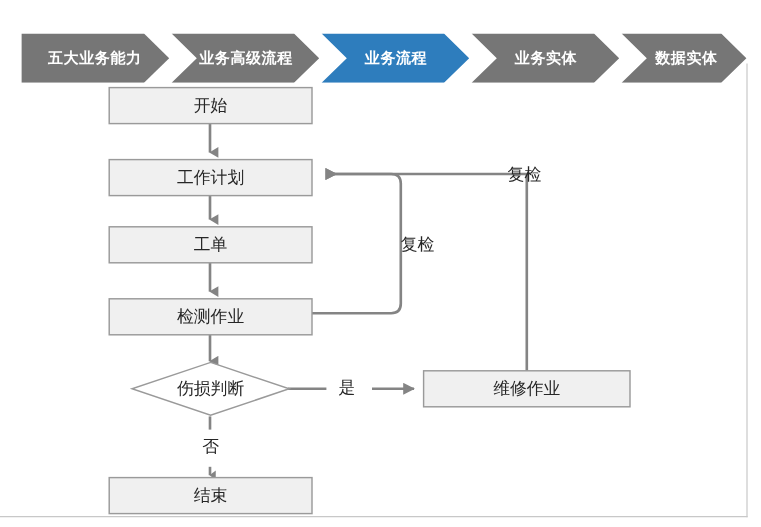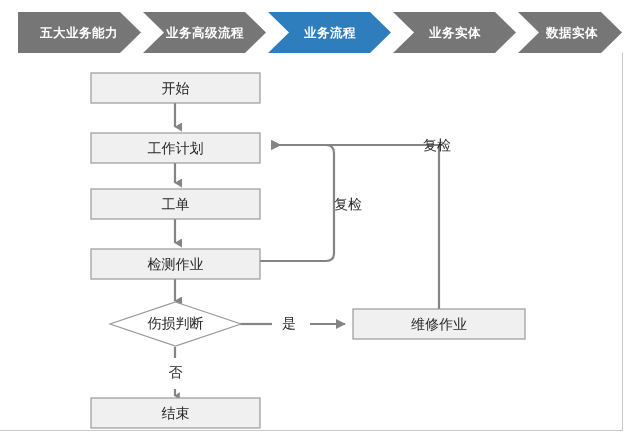--- a/index.html
+++ b/index.html
@@ -14,21 +14,21 @@
     position: relative;
     width: 634px;
     height: 439px;
     background: #ffffff;
     overflow: hidden;
   }
   
   #breadcrumb {
     position: absolute;
     left: 0;
-    top: 12px;
+    top: 28px;
     width: 634px;
     height: 41px;
   }
   #breadcrumb svg {
     display: block;
   }
   .crumb-label {
     font-size: 12.5px;
     font-weight: bold;
     fill: #ffffff;

